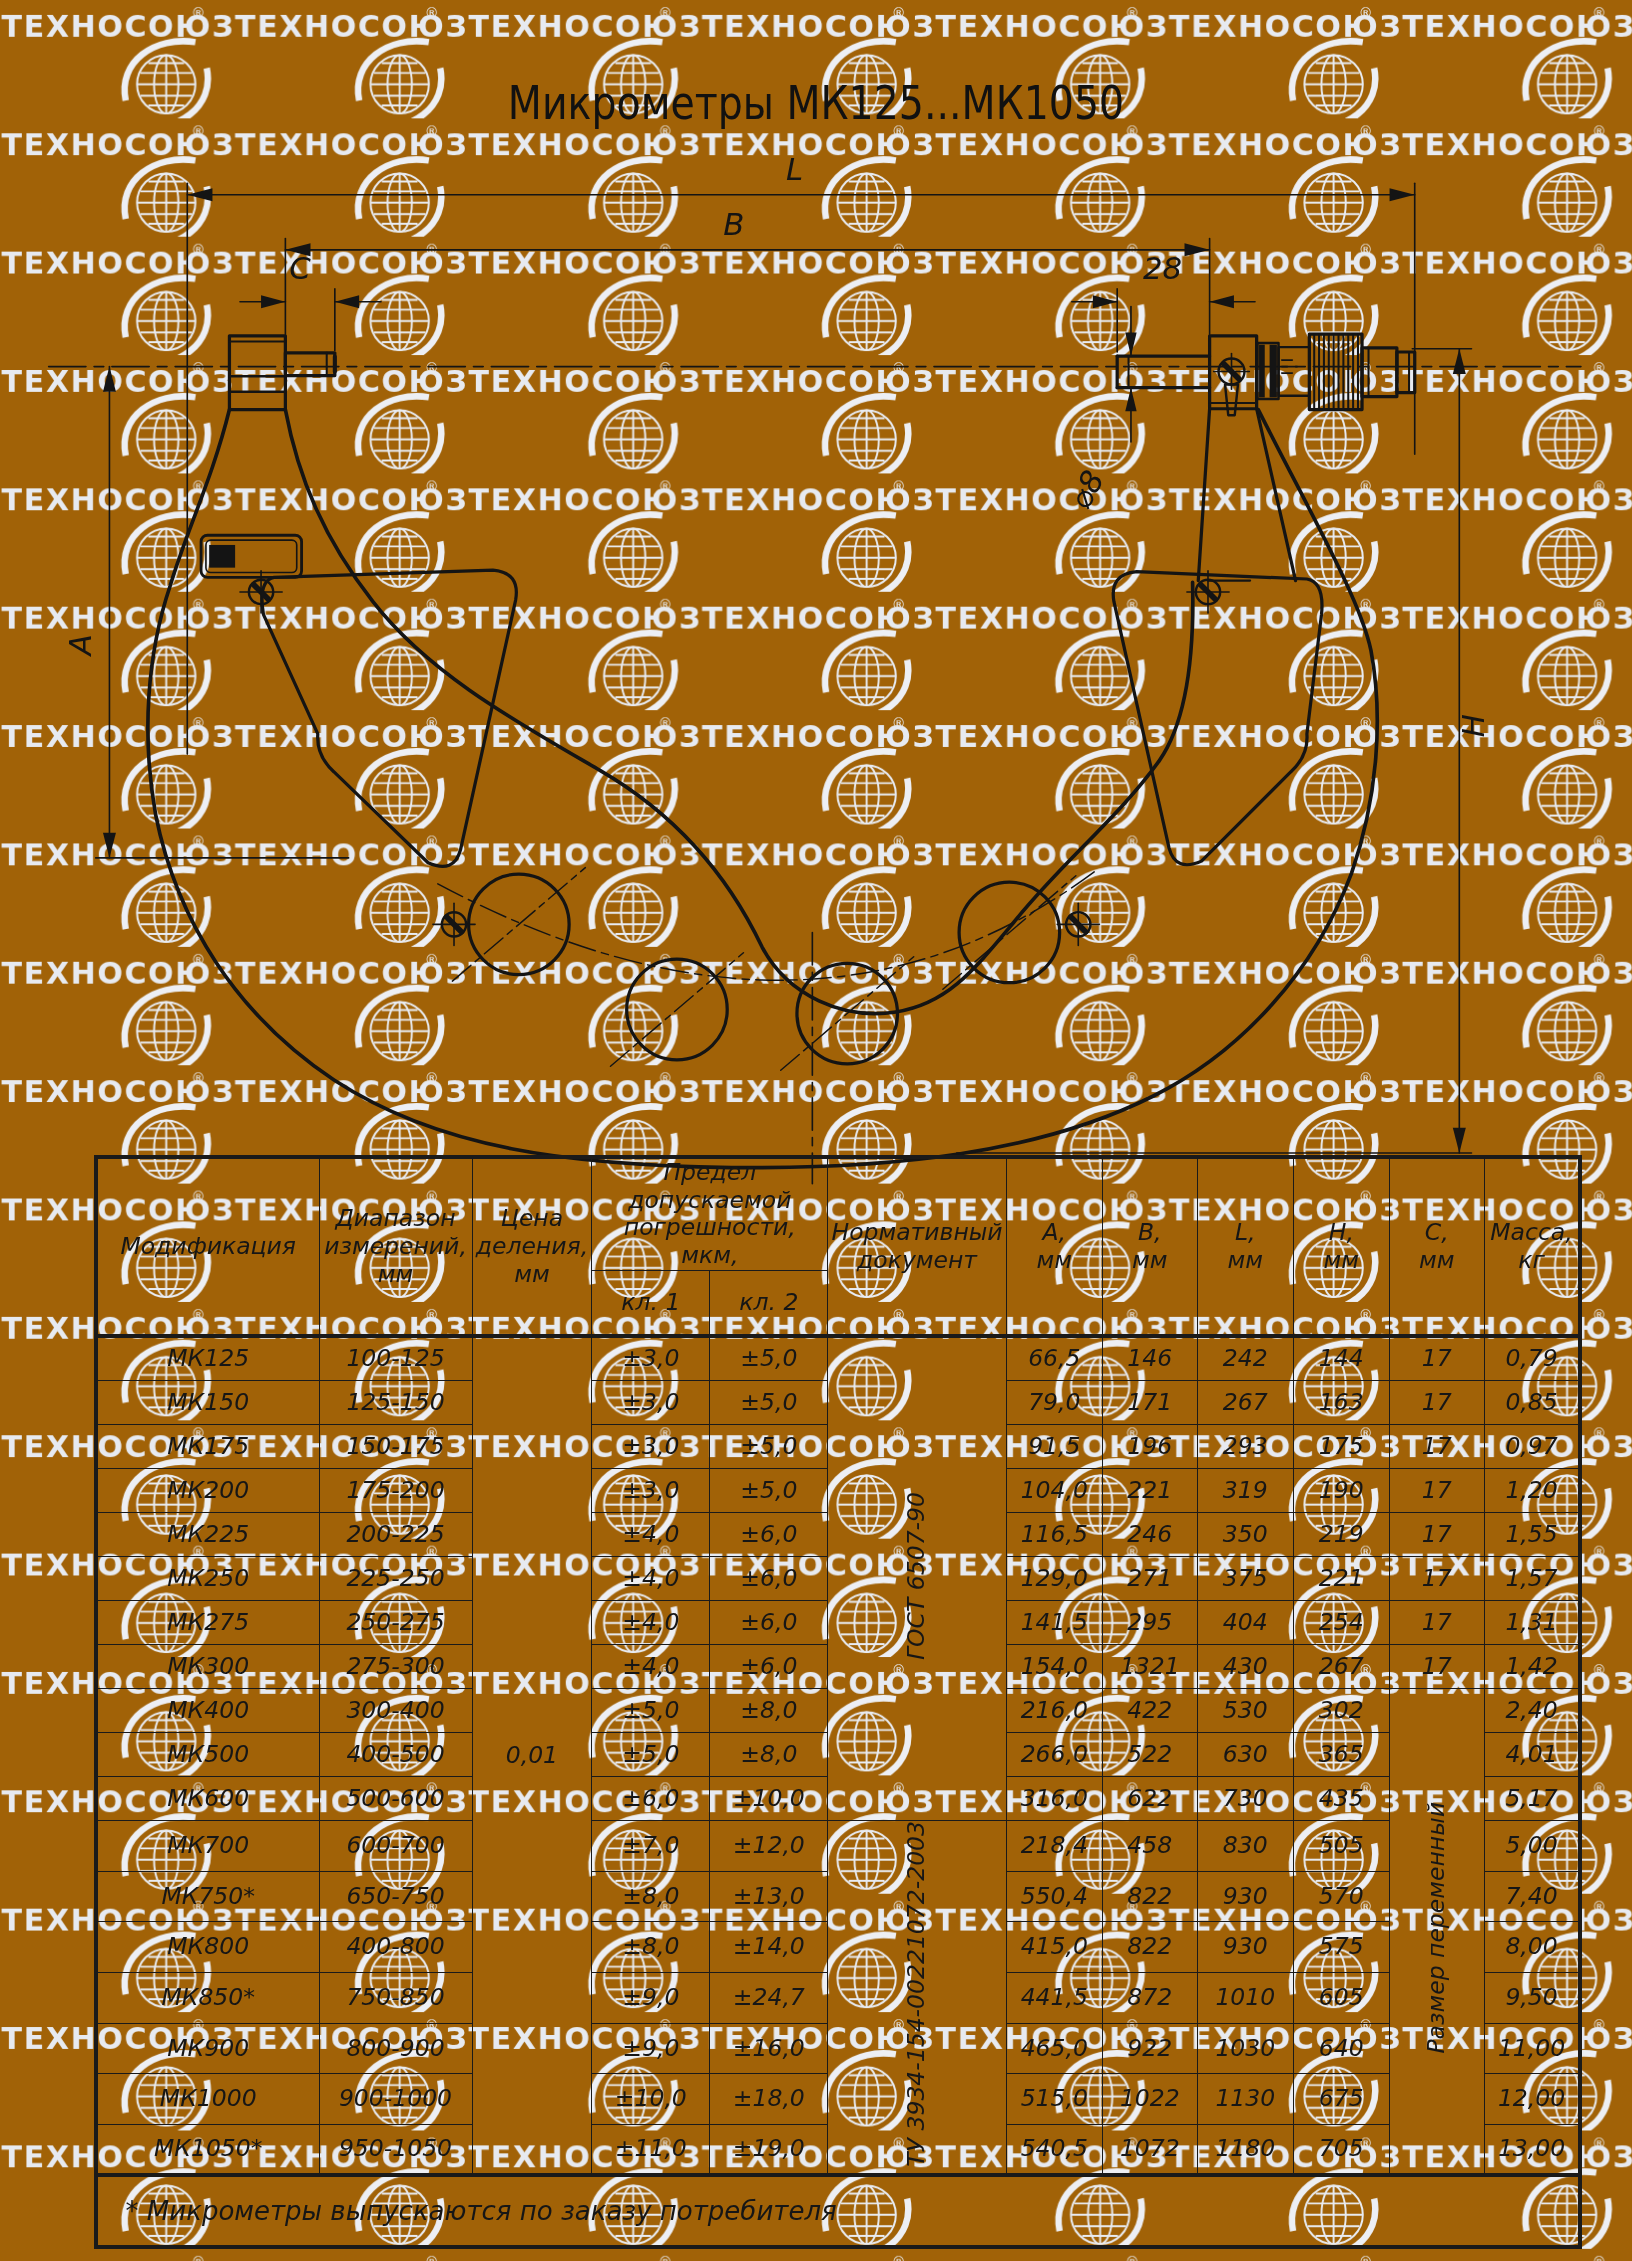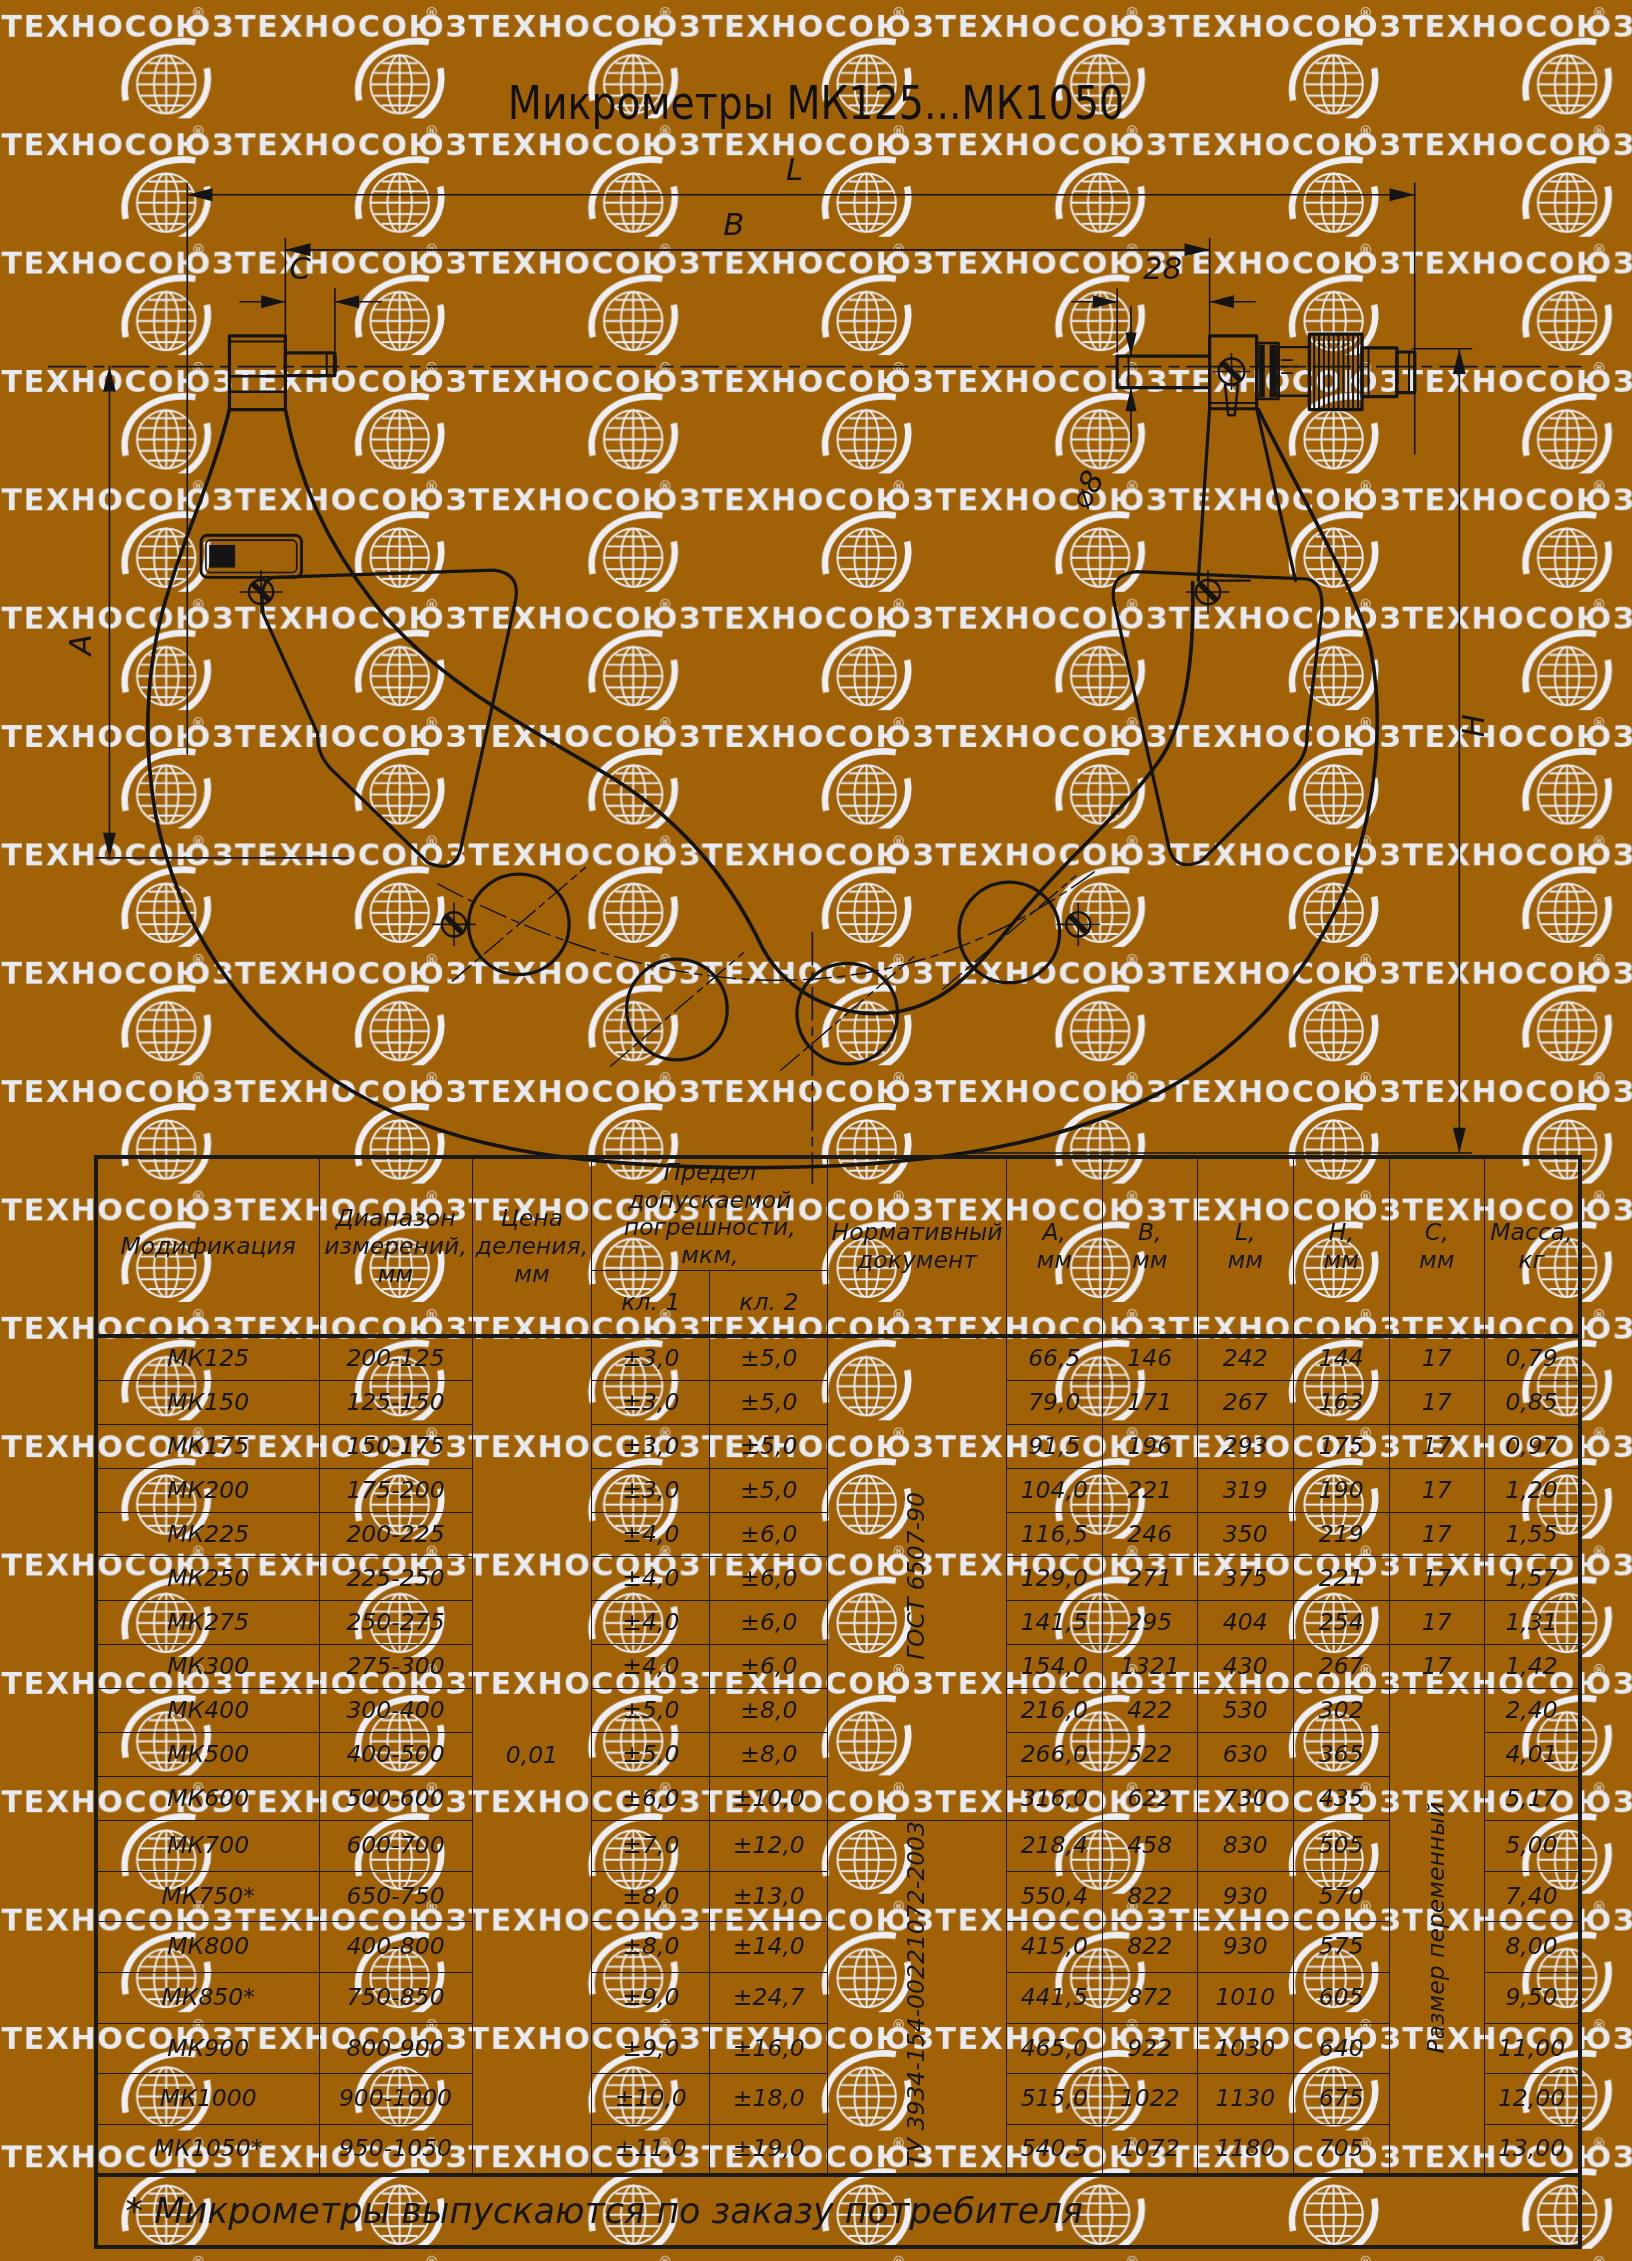--- a/index.html
+++ b/index.html
@@ -15,21 +15,21 @@
   
   #tblwrap{position:absolute;left:94px;top:1155px;}
   table.spec{border-collapse:collapse;table-layout:fixed;border:4px solid #1a1a1a;background:transparent;}
   table.spec th,table.spec td{border:1.6px solid #1a1a1a;padding:0 3.2px;text-align:center;vertical-align:middle;
       font-style:italic;font-size:23.5px;line-height:1.18;font-weight:400;color:#161616;background:transparent;}
   table.spec thead{border-bottom:4px solid #1a1a1a;}
   table.spec tbody.data{border-bottom:4px solid #737373;}
   table.spec tr.h1{height:66px;} table.spec tr.h2{height:66px;} 
   table.spec tbody.data tr{height:44px;}
   table.spec tr.footrow{height:72px;}
-  table.spec td.foot{border:0;border-top:4px solid #1a1a1a;text-align:left;padding-left:27.6px;font-size:35px;}
+  table.spec td.foot{border:0;border-top:4px solid #1a1a1a;text-align:left;padding-left:27.6px;font-size:26px;}
   .vert{writing-mode:vertical-rl;transform:rotate(180deg);white-space:nowrap;display:inline-block;
         font-style:italic;font-size:23.5px;}
 </style>
 </head>
 <body>
 <div id="page">
 
 <svg id="wm" width="1632" height="2261" viewBox="0 0 2013 2789">
   <defs>
     <pattern id="wmp" patternUnits="userSpaceOnUse" width="288" height="146">
@@ -264,21 +264,21 @@
               <th rowspan="2">Масса,<br>кг</th>
             </tr>
             <tr class="h2">
               <th>кл. 1</th>
               <th>кл. 2</th>
             </tr>
           </thead>
           <tbody class="data">
             <tr>
               <td>МК125</td>
-              <td>200-125</td>
+              <td>100-125</td>
               <td rowspan="18">0,01</td>
               <td>±3,0</td>
               <td>±5,0</td>
               <td rowspan="11"><span class="vert">ГОСТ 6507-90</span></td>
               <td>66,5</td>
               <td>146</td>
               <td>242</td>
               <td>144</td>
               <td>17</td>
               <td>0,79</td>

